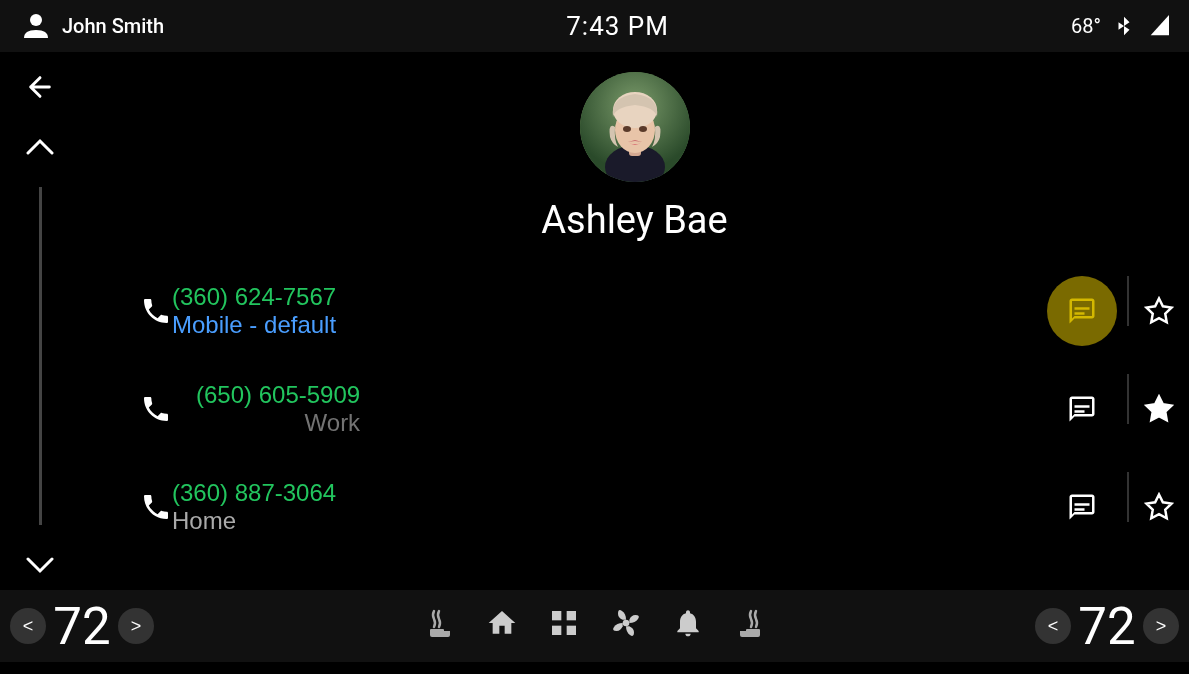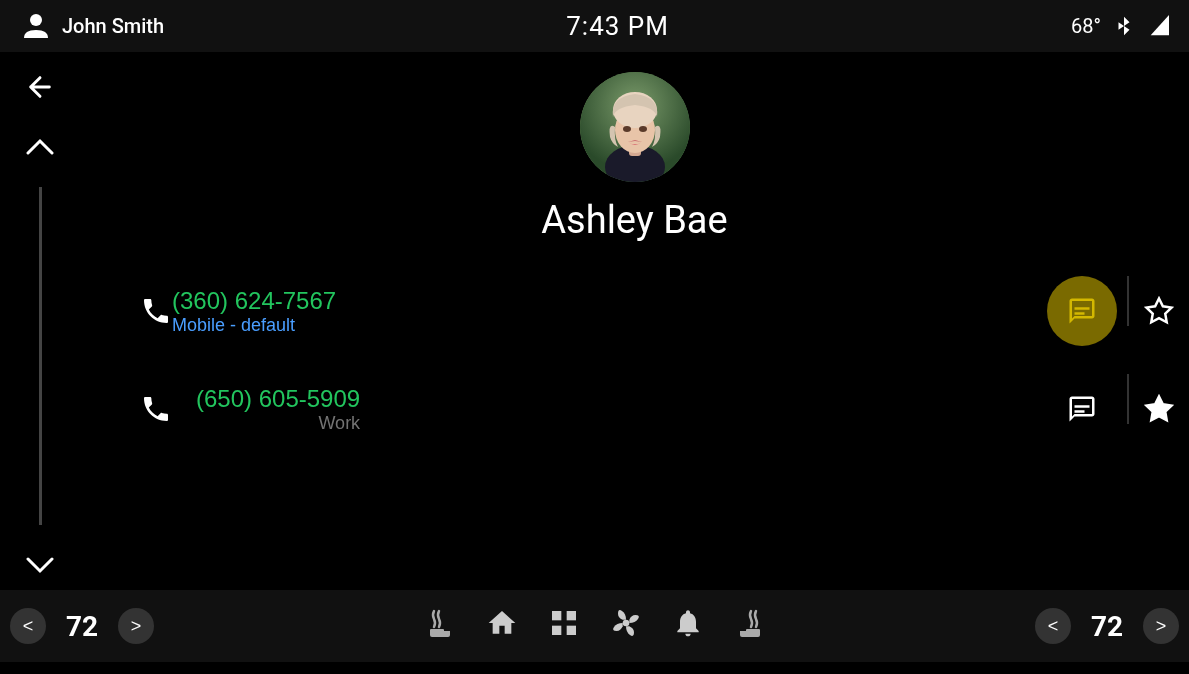--- a/index.html
+++ b/index.html
@@ -118,21 +118,21 @@
       align-items: center;
       padding: 14px 0;
       position: relative;
     }
     .phone-number {
       font-size: 24px;
       font-weight: 400;
       color: #22c55e;
     }
     .phone-type {
-      font-size: 18px;
+      font-size: 24px;
       color: #aaa;
     }
     .phone-type.default-label {
       color: #4a9eff;
     }
     .msg-btn {
       width: 70px;
       height: 70px;
       border-radius: 50%;
       border: none;
@@ -189,22 +189,22 @@
       background: #333;
       border: none;
       color: #fff;
       font-size: 18px;
       cursor: pointer;
       display: flex;
       align-items: center;
       justify-content: center;
     }
     .temp-value {
-      font-size: 28px;
-      font-weight: 700;
+      font-size: 51px;
+      font-weight: 400;
       min-width: 60px;
       text-align: center;
     }
     .nav-icons {
       display: flex;
       align-items: center;
       gap: 30px;
     }
     .nav-icon {
       font-size: 28px;
@@ -374,20 +374,44 @@
           </button>
           <div class="vert-divider" style="height:50px;"></div>
           <button class="fav-btn">
             <svg class="star-svg filled" viewBox="0 0 24 24" fill="white">
               <polygon points="12,2 15.09,8.26 22,9.27 17,14.14 18.18,21.02 12,17.77 5.82,21.02 7,14.14 2,9.27 8.91,8.26"></polygon>
             </svg>
           </button>
         </div>
       </div>
 
+      <div class="phone-item">
+        <svg class="phone-svg" viewBox="0 0 24 24">
+          <path d="M6.6 10.8c1.4 2.8 3.8 5.1 6.6 6.6l2.2-2.2c.3-.3.7-.4 1-.2 1.1.4 2.3.6 3.6.6.6 0 1 .4 1 1V20c0 .6-.4 1-1 1-9.4 0-17-7.6-17-17 0-.6.4-1 1-1h3.5c.6 0 1 .4 1 1 0 1.3.2 2.5.6 3.6.1.3 0 .7-.2 1L6.6 10.8z" fill="white"></path>
+        </svg>
+        <button style="background:none;border:none;cursor:pointer;text-align:left;">
+          <div class="phone-number">(360) 887-3064</div>
+          <div class="phone-type" style="color:#aaa;">Home</div>
+        </button>
+        <div class="row-actions">
+          <button class="msg-btn inactive" style="margin-right:10px;">
+            <svg class="chat-svg" viewBox="0 0 24 24">
+              <path d="M20 2H4c-1.1 0-2 .9-2 2v18l4-4h14c1.1 0 2-.9 2-2V4c0-1.1-.9-2-2-2zm0 14H6l-2 2V4h16v12z" fill="white"></path>
+              <rect x="6" y="9" width="12" height="2" fill="white"></rect>
+              <rect x="6" y="13" width="8" height="2" fill="white"></rect>
+            </svg>
+          </button>
+          <div class="vert-divider" style="height:50px;"></div>
+          <button class="fav-btn">
+            <svg class="star-svg" viewBox="0 0 24 24">
+              <polygon points="12,2 15.09,8.26 22,9.27 17,14.14 18.18,21.02 12,17.77 5.82,21.02 7,14.14 2,9.27 8.91,8.26"></polygon>
+            </svg>
+          </button>
+        </div>
+      </div>
 
     </div>
   </div>
 
 </div>
 
 <div class="bottom-bar">
 
   <div class="temp-control">
     <button class="temp-arrow">

